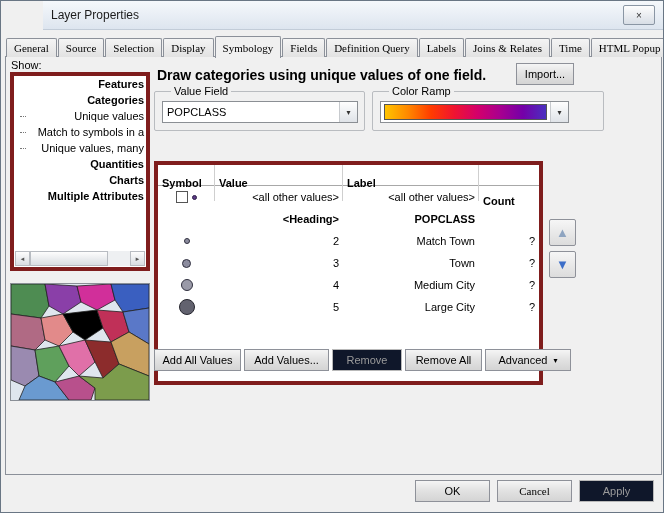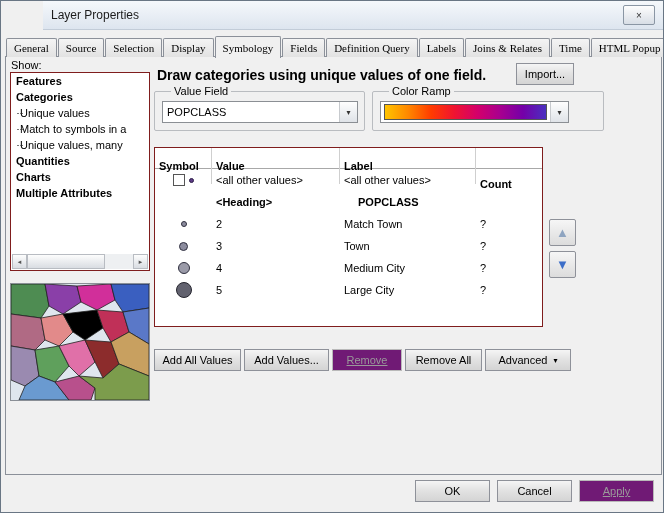--- a/index.html
+++ b/index.html
@@ -31,21 +31,21 @@
   }
   .tab.active{
     height:22px;background:#f0f0f0;position:relative;z-index:4;margin-bottom:-1px;
   }
   .tab-body{
     position:absolute;left:4px;top:55px;width:655px;height:417px;
     border:1px solid #8b9099;background:#f0f0f0;
   }
   .label{position:absolute;white-space:nowrap;}
   .bold{font-weight:bold;}
-  .sunken{background:#fff;border:1px solid #7f1d1d;box-sizing:border-box;}
+  .sunken{background:#fff;border:4px solid #7f1d1d;box-sizing:border-box;text-align:right;}
 
   
   .tree{position:absolute;left:9px;top:71px;width:140px;height:199px;overflow:hidden;}
   .tree-item{padding:2px 2px 2px 5px;white-space:nowrap;cursor:default;}
   .tree-item.sub{padding-left:9px;position:relative;}
   .tree-item.sub::before{content:"";position:absolute;left:6px;top:8px;width:6px;border-top:1px dotted #777;}
   .hscroll{position:absolute;left:1px;right:1px;bottom:1px;height:15px;background:#f0f0f0;display:flex;}
   .scroll-arrow{width:15px;height:15px;background:linear-gradient(#fdfdfd,#d9dde2);border:1px solid #b8bcc2;box-sizing:border-box;display:flex;align-items:center;justify-content:center;font-size:6px;color:#555;}
   .scroll-thumb{width:78px;height:15px;background:linear-gradient(#fdfdfd,#d9dde2);border:1px solid #b8bcc2;box-sizing:border-box;}
   .scroll-track{flex:1;background:#eef0f2;}
@@ -55,36 +55,36 @@
 
   
   .group{position:absolute;border:1px solid #b9bcc0;border-radius:2px;box-sizing:border-box;}
   .glabel{position:absolute;top:-7px;left:16px;background:#f0f0f0;padding:0 3px;}
   .combo{position:absolute;height:22px;background:#fff;border:1px solid #8b8f94;display:flex;align-items:center;box-sizing:border-box;padding-left:4px;}
   .carrow{margin-left:auto;width:17px;align-self:stretch;border-left:1px solid #c7cace;background:linear-gradient(#fefefe,#dfe3e8);display:flex;align-items:center;justify-content:center;font-size:8px;color:#333;}
   .ramp-bar{flex:1;height:14px;margin:0 3px;border:1px solid #555;
     background:linear-gradient(to right,#ffc400,#ff8800,#ff3c00,#f01430,#d4006a,#a8008f,#7400a8,#4a30c0);}
 
   
-  .vtable{position:absolute;left:153px;top:146px;width:389px;height:180px;}
+  .vtable{position:absolute;left:153px;top:160px;width:389px;height:224px;}
   .vrow{display:grid;grid-template-columns:57px 128px 136px 1fr;align-items:center;height:22px;}
   .vhead{height:20px;border-bottom:1px solid #a8a8a8;font-weight:bold;}
   .vhead .vcell{border-right:1px solid #cfcfcf;height:100%;display:flex;align-items:center;}
   .vcell{padding:0 4px;white-space:nowrap;overflow:hidden;box-sizing:border-box;}
   .symcell{display:flex;align-items:center;justify-content:center;gap:4px;height:100%;}
   .dot{border-radius:50%;display:inline-block;box-sizing:border-box;}
   .chk{width:12px;height:12px;background:#fff;border:1px solid #555;display:inline-block;box-sizing:border-box;}
 
   .updown{position:absolute;width:25px;height:25px;border:1px solid #8e9199;border-radius:2px;
     background:linear-gradient(#f6f6f6,#dcdcdc);display:flex;align-items:center;justify-content:center;font-size:13px;}
 
   .btn{position:absolute;height:22px;box-sizing:border-box;border:1px solid #8e9199;border-radius:0;
     background:linear-gradient(#f5f5f5,#e3e3e3 45%,#d4d4d4);
     display:flex;align-items:center;justify-content:center;font-size:11px;cursor:default;white-space:nowrap;}
-  .btn.disabled{color:#9a9a9a;background:#701a75;border-color:#b9b9b9;text-decoration:underline;}
+  .btn.disabled{color:#9a9a9a;background:#0f172a;border-color:#b9b9b9;}
   .adv-arrow{margin-left:6px;font-size:8px;}
 </style>
 </head>
 <body>
 
 <div class="dialog">
 
   <div class="titlebar">
     <span class="title">Layer Properties</span>
     <span class="close-btn">
@@ -241,16 +241,16 @@
   <span class="btn" style="left:153px;top:348px;width:87px;">Add All Values</span>
   <span class="btn" style="left:243px;top:348px;width:85px;">Add Values...</span>
   <span class="btn disabled" style="left:331px;top:348px;width:70px;">Remove</span>
   <span class="btn" style="left:404px;top:348px;width:77px;">Remove All</span>
   <span class="btn" style="left:484px;top:348px;width:86px;">
     <span>Advanced</span>
     <span class="adv-arrow">▾</span>
   </span>
 
   <span class="btn" style="left:414px;top:479px;width:75px;">OK</span>
-  <span class="btn" style="left:496px;top:479px;width:75px;">Cancel</span>
+  <span class="btn" style="left:496px;top:479px;width:75px;font-family:Liberation Serif, serif;">Cancel</span>
   <span class="btn disabled" style="left:578px;top:479px;width:75px;">Apply</span>
 
 </div>
 
 </body></html>

